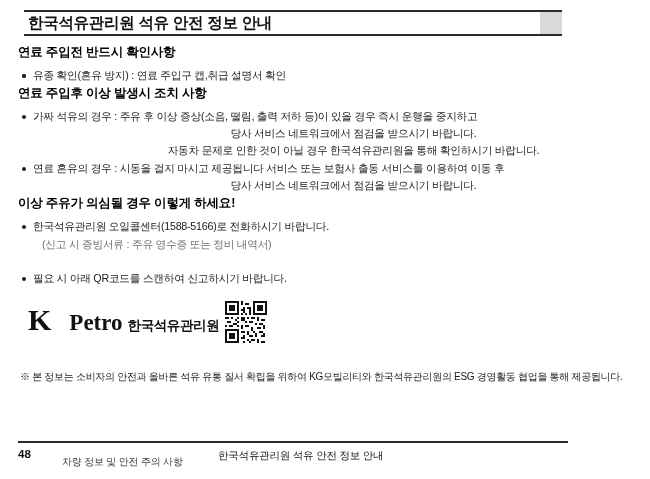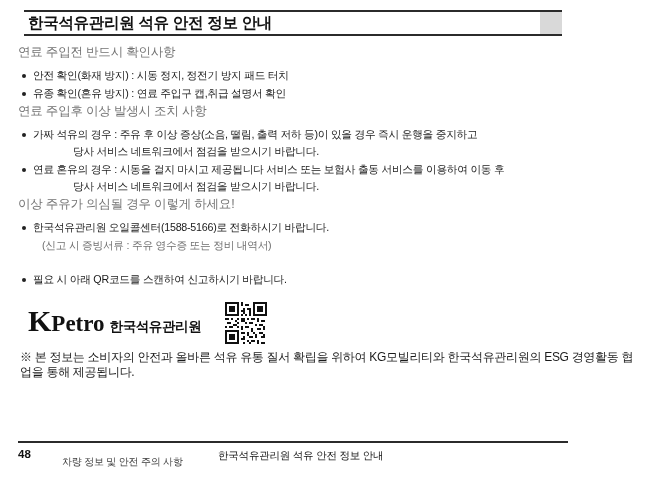--- a/index.html
+++ b/index.html
@@ -68,24 +68,24 @@
   
   .content {
     position: absolute;
     left: 18px;
     top: 44px;
     width: 616px;
   }
 
   h2.section {
     font-size: 12.5px;
-    font-weight: normal;
+    font-weight: bold;
     margin: 0 0 6px 0;
     letter-spacing: -0.2px;
-    color: #737373;
+    color: #000000;
   }
   .sec-gap {
     margin-top: 15px;
   }
 
   ul.bullets {
     list-style: none;
     margin: 0;
     padding: 0;
   }
@@ -106,20 +106,21 @@
     height: 4px;
     border-radius: 50%;
     background: #222;
   }
   .cont-line {
     display: block;
     padding-left: 40px;
     font-size: 10.7px;
     line-height: 17px;
     letter-spacing: -0.25px;
+    text-align: center;
   }
   .plain-line {
     font-size: 10.7px;
     line-height: 17px;
     letter-spacing: -0.25px;
     padding-left: 24px;
     margin-bottom: 17px;
   }
   .gray-note {
     color: #6f6f6f;
@@ -144,21 +145,21 @@
     font-weight: bold;
     color: #111;
     line-height: 1;
   }
   .logo-petro {
     font-family: "Liberation Serif", serif;
     font-size: 23px;
     font-weight: bold;
     color: #111;
     line-height: 1;
-    margin-left: 0;
+    margin-left: 18px;
   }
   .logo-kr {
     font-size: 13.5px;
     font-weight: bold;
     color: #111;
     margin-left: 5px;
     letter-spacing: -0.4px;
   }
   .qr {
     position: absolute;
@@ -167,25 +168,25 @@
     width: 46px;
     height: 46px;
     background: #ffffff;
     padding: 2px;
     box-sizing: border-box;
   }
   .qr svg { display: block; }
 
   
   .footnote {
-    font-size: 12px;
+    font-size: 10px;
     line-height: 15px;
     letter-spacing: -0.3px;
     color: #1a1a1a;
-    margin-top: 4px;
+    margin-top: 24px;
     padding-left: 2px;
   }
 
   
   .footer-rule {
     position: absolute;
     left: 18px;
     right: 18px;
     bottom: 36px;
     height: 2px;
@@ -234,34 +235,34 @@
     <div class="title-swatch"></div>
     <div class="title-rule-bottom"></div>
   </div>
 
   <div class="content">
 
     <h2 class="section">연료 주입전 반드시 확인사항</h2>
     <ul class="bullets">
       <li>
         <span class="dot"></span>
-        <span>안전 확인(화재 방지) : 시동 정지, 정전기 방지 패드 터치</span>
       </li>
       <li>
         <span class="dot"></span>
         <span>유종 확인(혼유 방지) : 연료 주입구 캡,취급 설명서 확인</span>
       </li>
     </ul>
 
     <h2 class="section sec-gap">연료 주입후 이상 발생시 조치 사항</h2>
     <ul class="bullets">
       <li>
         <span class="dot"></span>
         <span>가짜 석유의 경우 : 주유 후 이상 증상(소음, 떨림, 출력 저하 등)이 있을 경우 즉시 운행을 중지하고</span>
         <span class="cont-line">당사 서비스 네트워크에서 점검을 받으시기 바랍니다.</span>
+        <span class="cont-line">자동차 문제로 인한 것이 아닐 경우 한국석유관리원을 통해 확인하시기 바랍니다.</span>
       </li>
       <li>
         <span class="dot"></span>
         <span>연료 혼유의 경우 : 시동을 걸지 마시고 제공됩니다 서비스 또는 보험사 출동 서비스를 이용하여 이동 후</span>
         <span class="cont-line">당사 서비스 네트워크에서 점검을 받으시기 바랍니다.</span>
       </li>
     </ul>
 
     <h2 class="section sec-gap">이상 주유가 의심될 경우 이렇게 하세요!</h2>
     <ul class="bullets">

